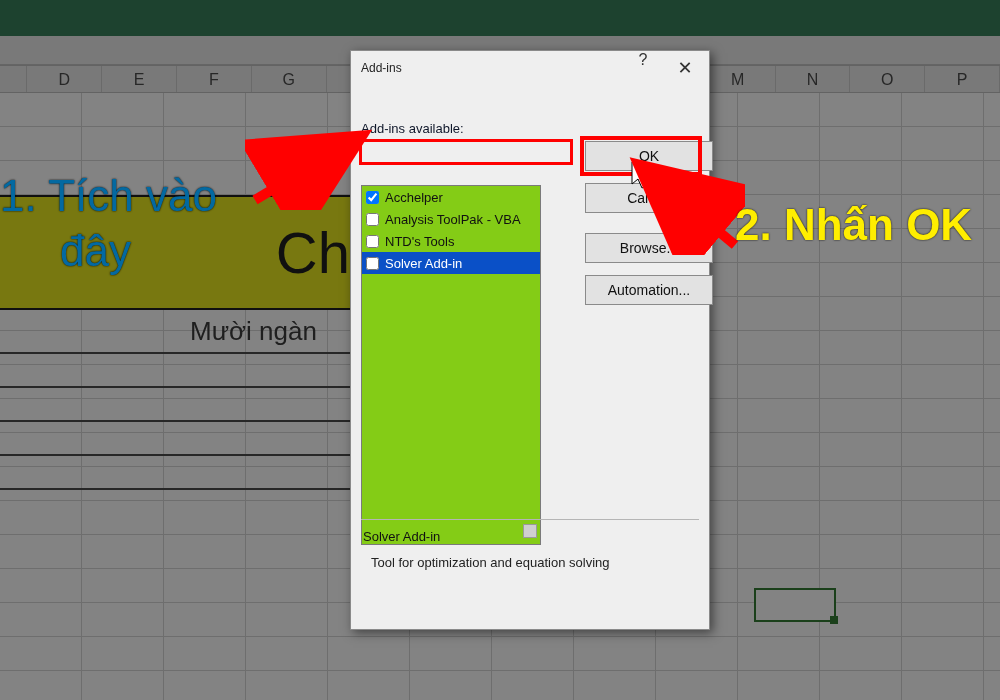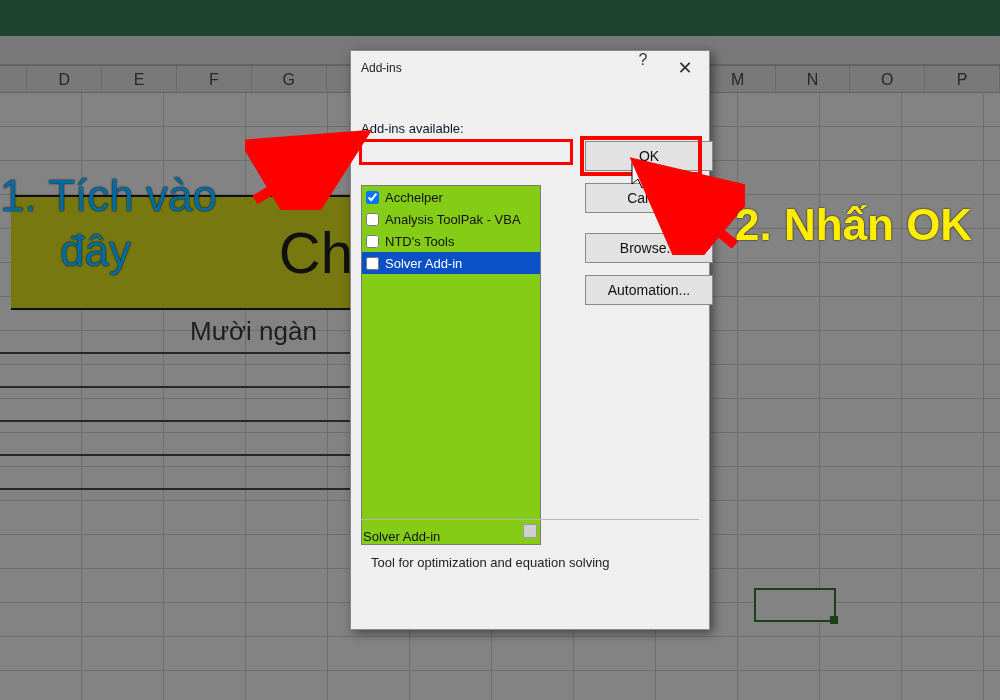--- a/index.html
+++ b/index.html
@@ -39,22 +39,22 @@
       #ffffff;
   }
   .red-banner {
     position: absolute; top: 105px; left: 0; width: 350px; height: 90px;
     background: #c21f1f; color: #000; font-size: 48px; padding-left: 4px;
     display: flex; align-items: center; overflow: hidden; white-space: nowrap;
   }
   .yellow-banner {
     position: absolute; top: 195px; left: 0; width: 350px; height: 115px;
     background: #e6e600; color: #000; font-size: 58px;
-    display: flex; align-items: center; justify-content: flex-end; padding-right: 8px;
-    overflow: hidden; white-space: nowrap; border-top: 2px solid #000; border-bottom: 2px solid #000; margin-left: 11px;
+    display: flex; align-items: center; justify-content: flex-end; 
+    overflow: hidden; white-space: nowrap; border-top: 2px solid #000; border-bottom: 2px solid #000;
   }
   .text-row {
     position: absolute; top: 316px; left: 190px; font-size: 26px; color: #222;
   }
   .thick-row-border {
     position: absolute; left: 0; width: 350px; height: 2px; background: #333;
   }
   .cell-cursor {
     position: absolute; top: 588px; left: 754px; width: 82px; height: 34px;
     border: 2px solid #1a6b1a; background: #fff;

